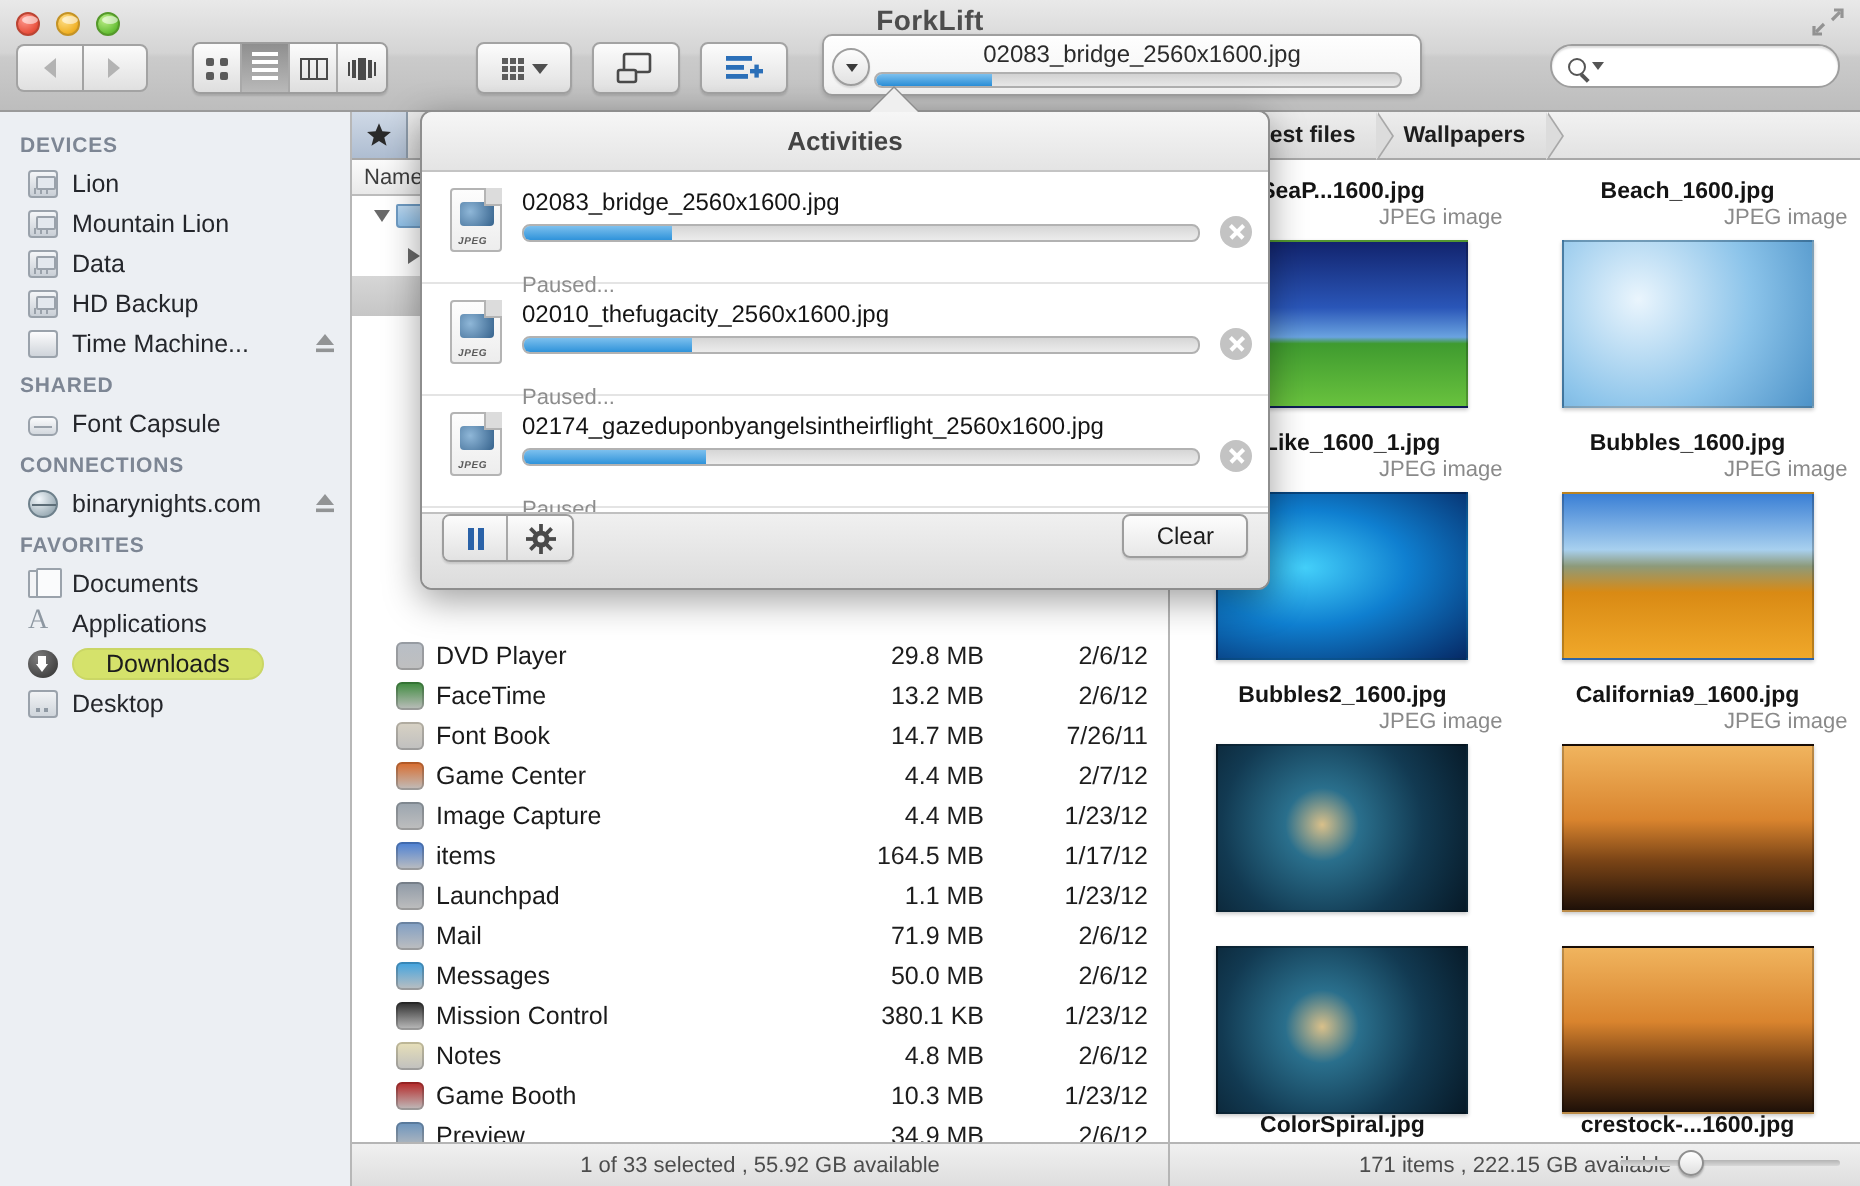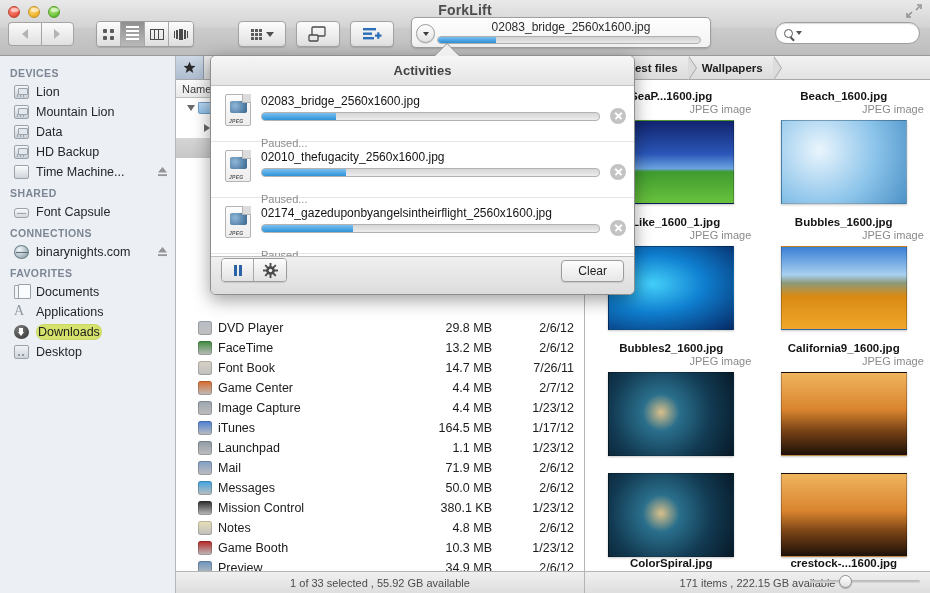--- a/index.html
+++ b/index.html
@@ -113,21 +113,21 @@
   .sidebar{
     position:absolute; left:0; top:56px; width:176px; height:537px;
     background:#eceff3; border-right:1px solid #b7b7b7; overflow:hidden;
     padding-top:6px;
   }
   .sb-head{ font-size:10.5px; font-weight:bold; color:#7d8694; letter-spacing:.4px;
     padding:5px 0 3px 10px; text-transform:uppercase; }
   .sb-item{ display:flex; align-items:center; height:20px; padding:0 8px 0 14px; gap:7px;
     font-size:12.5px; color:#24262b; }
   .sb-item .lbl{ flex:1; white-space:nowrap; overflow:hidden; }
-  .sb-item.sel .lbl{ background:#d5e26b; border-radius:8px; padding:1px 2px; color:#1c1c1c;
+  .sb-item.sel .lbl{ background:#d5e26b; border-radius:8px; padding:1px 17px; color:#1c1c1c;
     flex:0 0 auto; box-shadow:0 0 0 1px rgba(0,0,0,.05) inset; }
   .eject{ width:9px; height:10px; opacity:.55; }
 
   .ic{ width:15px; height:14px; flex:0 0 15px; position:relative; }
   .ic-hdd{ background:linear-gradient(to bottom,#f4f6f8,#c9cfd6); border:1px solid #9aa2ab; border-radius:2px; }
   .ic-hdd::after{ content:""; position:absolute; left:2px; bottom:1px; right:2px; height:3px;
     background:repeating-linear-gradient(to right,#9aa2ab 0 1px,transparent 1px 3px); }
   .ic-hdd::before{ content:""; position:absolute; left:3px; top:2px; width:8px; height:5px;
     border:1px solid #9aa2ab; border-radius:1px; background:#e3e8ee; }
   .ic-disk{ background:linear-gradient(to bottom,#fcfcfd,#cfd4da); border:1px solid #9aa2ab; border-radius:2px; }
@@ -262,21 +262,21 @@
   .act .afill{ height:100%; background:linear-gradient(to bottom,#7cc0ee,#2f93da); }
   .act .ast{ margin-top:16px; font-size:11px; color:#8d8d8d; }
   .xbtn{ width:16px; height:16px; border-radius:50%; background:#c3c3c3; position:relative;
     flex:0 0 16px; margin-top:14px; }
   .xbtn::before,.xbtn::after{ content:""; position:absolute; left:3.5px; top:7.2px; width:9px; height:1.6px;
     background:#fff; }
   .xbtn::before{ transform:rotate(45deg); }
   .xbtn::after{ transform:rotate(-45deg); }
 
   .pu-foot{ height:38px; background:linear-gradient(to bottom,#f0f0f0,#dcdcdc);
-    border-top:1px solid #c0c0c0; display:flex; align-items:flex-end; padding:12px 10px; }
+    border-top:1px solid #c0c0c0; display:flex; align-items:flex-start; padding:0 10px; }
   .segbtn{ display:flex; border:1px solid #9d9d9d; border-radius:4px; overflow:hidden;
     box-shadow:0 1px 1px rgba(0,0,0,.12); }
   .segbtn div{ width:32px; height:22px; display:flex; align-items:center; justify-content:center;
     background:linear-gradient(to bottom,#fcfcfc,#e2e2e2); border-right:1px solid #a8a8a8; }
   .segbtn div:last-child{ border-right:none; }
   .pausebars{ display:flex; gap:2px; }
   .pausebars i{ width:3px; height:11px; background:#2a62a8; display:block; }
   .clearbtn{ margin-left:auto; padding:3px 16px; font-size:12px; color:#1d1d1d;
     background:linear-gradient(to bottom,#fdfdfd,#e7e7e7); border:1px solid #9d9d9d;
     border-radius:4px; box-shadow:0 1px 1px rgba(0,0,0,.12); }
@@ -584,21 +584,21 @@
               <i class="appico" style="background:linear-gradient(to bottom,#9aa4ae,rgba(0,0,0,.25));box-shadow:0 0 0 1px rgba(0,0,0,.18) inset"></i>
               <span>Image Capture</span>
             </span>
             <span class="fsize">4.4 MB</span>
             <span class="fdate">1/23/12</span>
           </div>
           <div class="trow">
             <span class="disc"></span>
             <span class="fname">
               <i class="appico" style="background:linear-gradient(to bottom,#4a7fd4,rgba(0,0,0,.25));box-shadow:0 0 0 1px rgba(0,0,0,.18) inset"></i>
-              <span>iTunes</span>
+              <span>items</span>
             </span>
             <span class="fsize">164.5 MB</span>
             <span class="fdate">1/17/12</span>
           </div>
           <div class="trow">
             <span class="disc"></span>
             <span class="fname">
               <i class="appico" style="background:linear-gradient(to bottom,#8e99a6,rgba(0,0,0,.25));box-shadow:0 0 0 1px rgba(0,0,0,.18) inset"></i>
               <span>Launchpad</span>
             </span>

